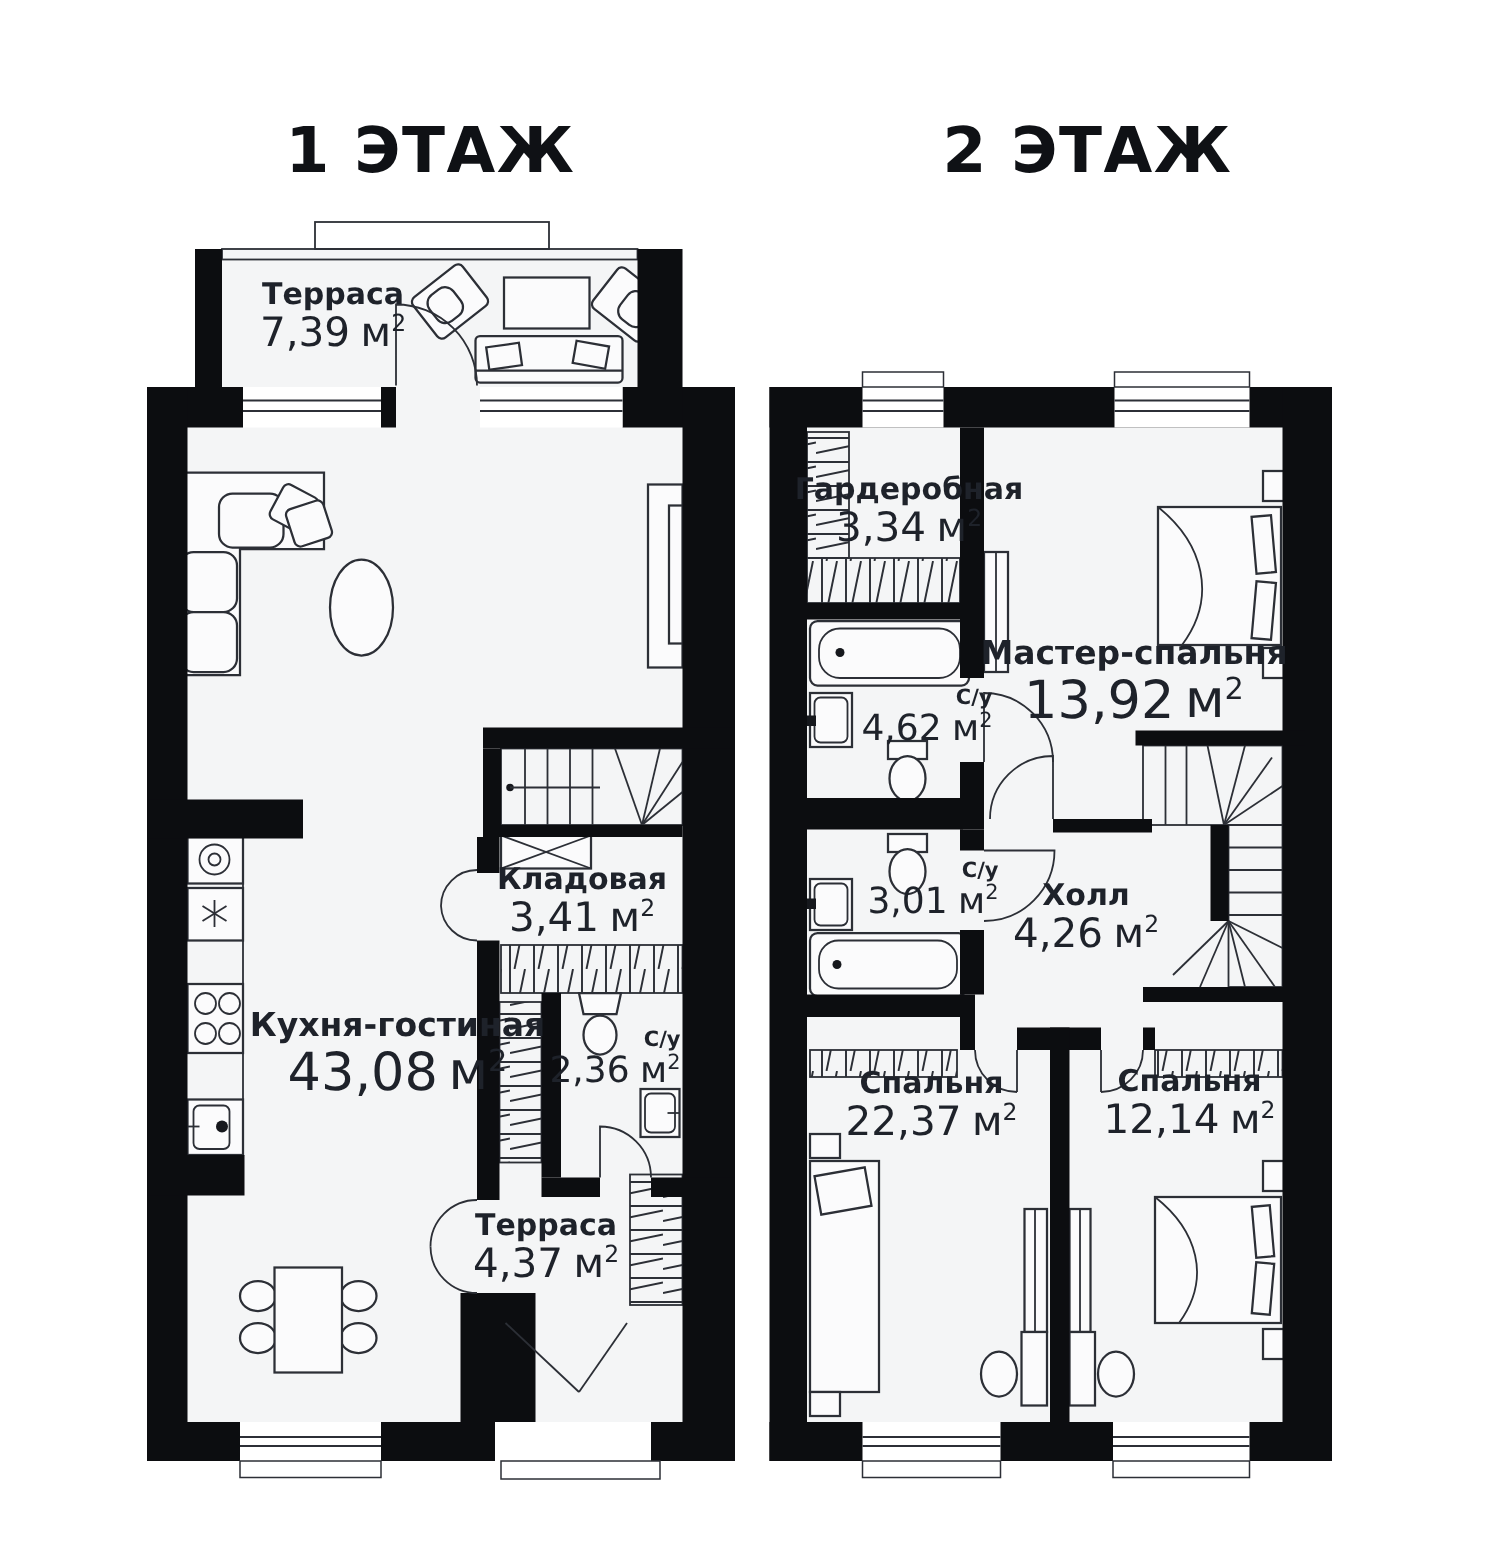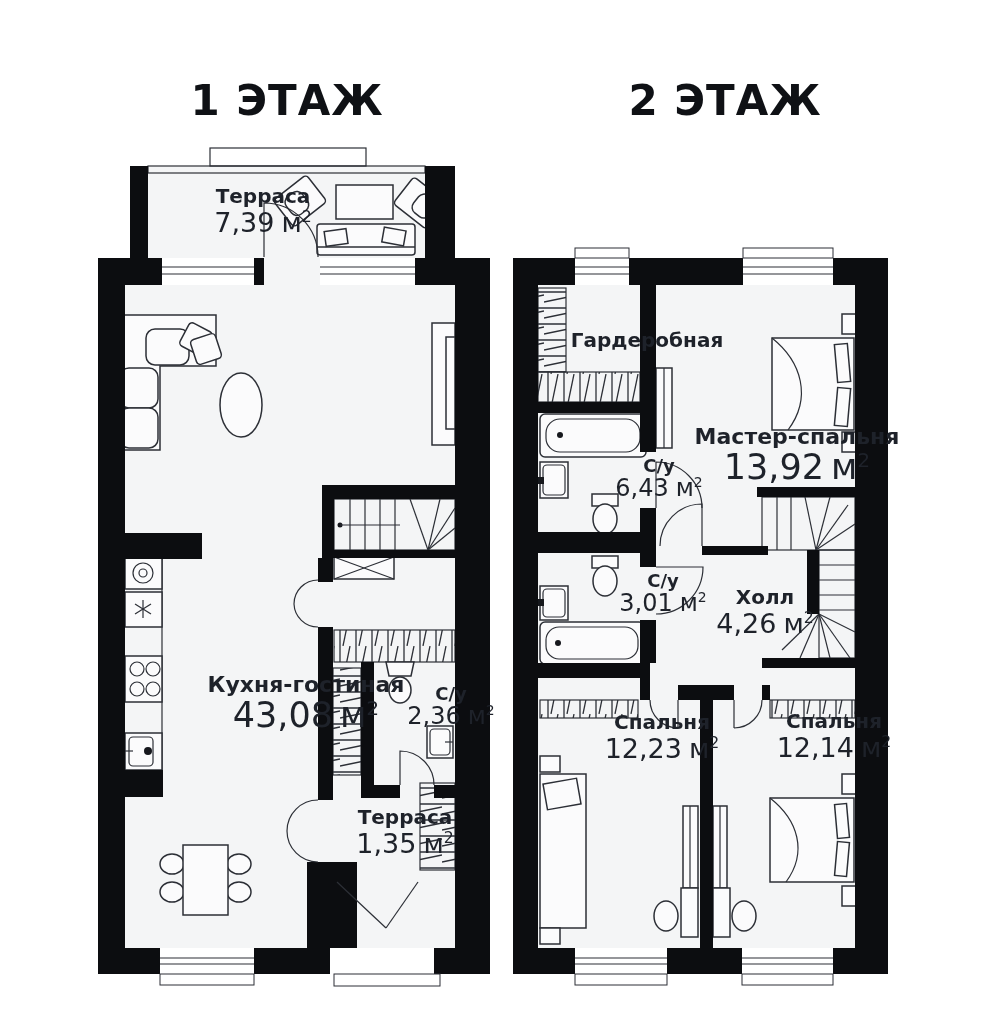--- a/index.html
+++ b/index.html
@@ -11,24 +11,24 @@
   .white{fill:#ffffff;}
   .ln{fill:none;stroke:#2c2f36;stroke-width:1.5;}
   .thin{fill:none;stroke:#2c2f36;stroke-width:1.2;}
   .fur{fill:#fbfbfc;stroke:#2c2f36;stroke-width:1.5;}
   .dark{fill:#16181d;}
   .hatch{fill:url(#hA);stroke:#2c2f36;stroke-width:1.2;}
   .hatchB{fill:url(#hB);stroke:#2c2f36;stroke-width:1.2;}
   .floor-title{position:absolute;transform:translate(-50%,-50%);
         font-size:42px;font-weight:800;letter-spacing:1px;color:#0f1115;white-space:nowrap;}
   .room-label{position:absolute;transform:translate(-50%,-50%);text-align:center;
-        color:#1e222a;line-height:1.08;white-space:nowrap;margin-left:41px;}
+        color:#1e222a;line-height:1.08;white-space:nowrap;}
   .room-name{font-size:20px;font-weight:700;}
   .room-area{font-size:27px;font-weight:400;}
-  .room-label.sm .room-name{font-size:18px;}
+  .room-label.sm .room-name{font-size:14px;text-align:right;}
   .room-label.sm .room-area{font-size:24px;}
   .room-label.lg .room-name{font-size:22px;text-align:right;}
   .room-label.lg .room-area{font-size:35px;}
   .unit{margin-left:7px;}
   sup{font-size:58%;}
 </style>
 </head>
 <body>
 
 <div class="plan">
@@ -334,58 +334,63 @@
 <div class="room-label" style="left:222px;top:211px">
   <div class="room-name">Терраса</div>
   <div class="room-area"><span>7,39</span><span class="unit">м</span><sup>2</sup></div>
 </div>
 
 <div class="room-label lg" style="left:265px;top:704px">
   <div class="room-name">Кухня-гостиная</div>
   <div class="room-area"><span>43,08</span><span class="unit">м</span><sup>2</sup></div>
 </div>
 
+<div class="room-label" style="left:388px;top:601px">
+  <div class="room-name">Кладовая</div>
+  <div class="room-area"><span>3,41</span><span class="unit">м</span><sup>2</sup></div>
+</div>
 
 <div class="room-label sm" style="left:410px;top:707px">
   <div class="room-name">С/у</div>
   <div class="room-area"><span>2,36</span><span class="unit">м</span><sup>2</sup></div>
 </div>
 
 <div class="room-label" style="left:364px;top:832px">
   <div class="room-name">Терраса</div>
-  <div class="room-area"><span>1,35</span><span class="unit">м</span><sup>2</sup></div>
+  <div class="room-area"><span>4,37</span><span class="unit">м</span><sup>2</sup></div>
 </div>
 
 <div class="room-label" style="left:606px;top:341px">
   <div class="room-name">Гардеробная</div>
+  <div class="room-area"><span>3,34</span><span class="unit">м</span><sup>2</sup></div>
 </div>
 
 <div class="room-label lg" style="left:756px;top:456px">
   <div class="room-name">Мастер-спальня</div>
   <div class="room-area"><span>13,92</span><span class="unit">м</span><sup>2</sup></div>
 </div>
 
 <div class="room-label sm" style="left:618px;top:479px">
   <div class="room-name">С/у</div>
-  <div class="room-area"><span>6,43</span><span class="unit">м</span><sup>2</sup></div>
+  <div class="room-area"><span>4,62</span><span class="unit">м</span><sup>2</sup></div>
 </div>
 
 <div class="room-label sm" style="left:622px;top:594px">
   <div class="room-name">С/у</div>
   <div class="room-area"><span>3,01</span><span class="unit">м</span><sup>2</sup></div>
 </div>
 
 <div class="room-label" style="left:724px;top:612px">
   <div class="room-name">Холл</div>
   <div class="room-area"><span>4,26</span><span class="unit">м</span><sup>2</sup></div>
 </div>
 
 <div class="room-label" style="left:621px;top:737px">
   <div class="room-name">Спальня</div>
-  <div class="room-area"><span>12,23</span><span class="unit">м</span><sup>2</sup></div>
+  <div class="room-area"><span>22,37</span><span class="unit">м</span><sup>2</sup></div>
 </div>
 
 <div class="room-label" style="left:793px;top:736px">
   <div class="room-name">Спальня</div>
   <div class="room-area"><span>12,14</span><span class="unit">м</span><sup>2</sup></div>
 </div>
 
 </div>
 
 </body></html>

